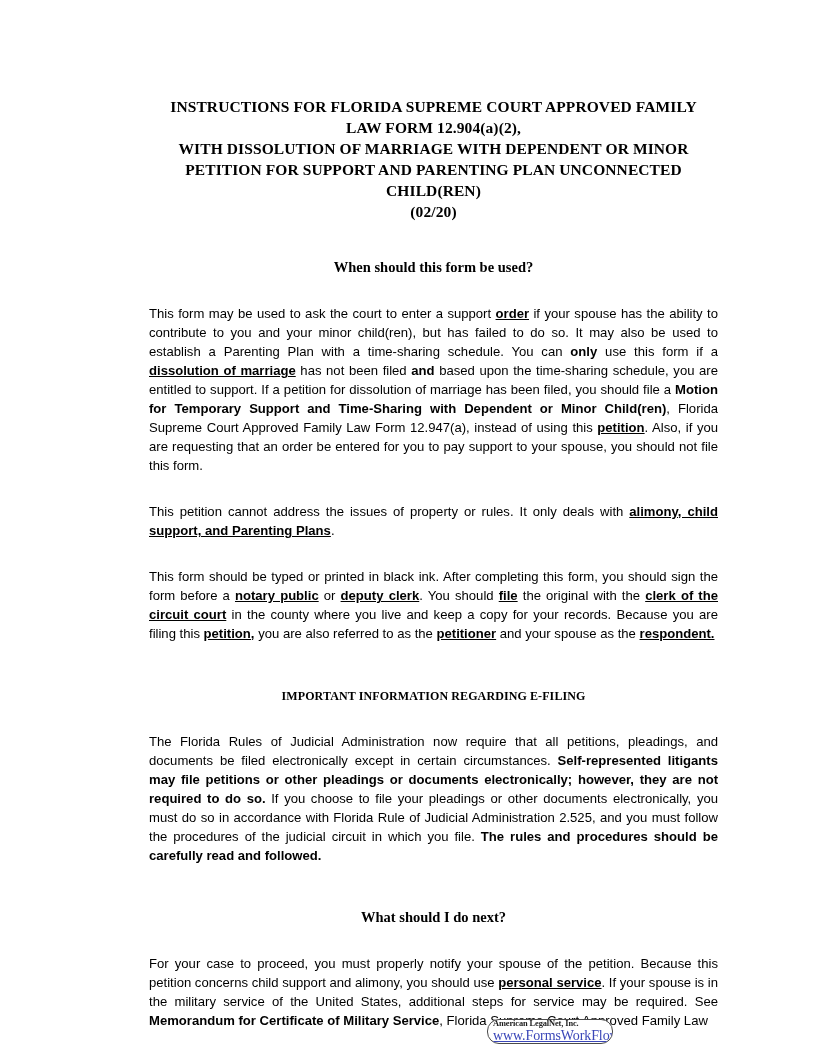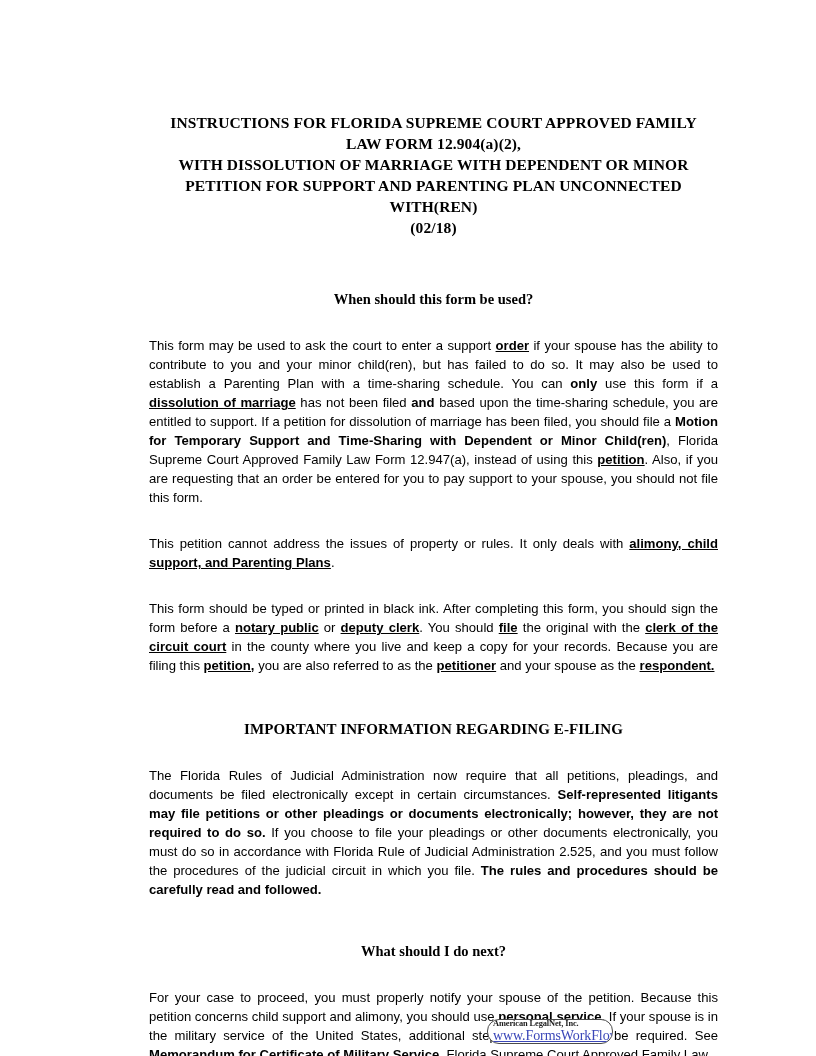--- a/index.html
+++ b/index.html
@@ -23,36 +23,36 @@
     width: 577px;
   }
 
   
   .doc-title {
     font-family: "Liberation Serif", serif;
     font-weight: bold;
     font-size: 15.5px;
     line-height: 21px;
     text-align: center;
-    margin: 16px;
+    margin: 0;
     padding-top: 96px;
     letter-spacing: 0.1px;
   }
   .doc-title .tline { display: block; }
 
   
   .section-heading {
     font-family: "Liberation Serif", serif;
     font-weight: bold;
     font-size: 14.5px;
     text-align: center;
     margin: 0;
   }
   .h-when { padding-top: 37px; }
-  .h-efiling { padding-top: 42px; font-size: 15px; letter-spacing: 0.1px; }
+  .h-efiling { padding-top: 42px; font-size: 12px; letter-spacing: 0.1px; }
   .h-next { padding-top: 40px; font-family: Liberation Serif, serif; }
 
   
   p.body {
     font-size: 13.1px;
     line-height: 19px;
     text-align: justify;
     margin: 4px;
     padding: 0;
   }
@@ -126,22 +126,22 @@
 <body>
 
 <div class="page">
   <div class="content">
 
     <h1 class="doc-title">
       <span class="tline">INSTRUCTIONS FOR FLORIDA SUPREME COURT APPROVED FAMILY</span>
       <span class="tline">LAW FORM 12.904(a)(2),</span>
       <span class="tline">WITH DISSOLUTION OF MARRIAGE WITH DEPENDENT OR MINOR</span>
       <span class="tline">PETITION FOR SUPPORT AND PARENTING PLAN UNCONNECTED</span>
-      <span class="tline">WITH(REN)</span>
-      <span class="tline">(02/18)</span>
+      <span class="tline">CHILD(REN)</span>
+      <span class="tline">(02/20)</span>
     </h1>
 
     <h2 class="section-heading h-when">When should this form be used?</h2>
     <div class="gap-after-heading"></div>
 
     <p class="body"><span>This form may be used to ask the court to enter a support </span><b><u>order</u></b><span> if your spouse has the ability to contribute to you and your minor child(ren), but has failed to do so. It may also be used to establish a Parenting Plan with a time-sharing schedule. You can </span><b>only</b><span> use this form if a </span><b><u>dissolution of marriage</u></b><span> has not been filed </span><b>and</b><span> based upon the time-sharing schedule, you are entitled to support. If a petition for dissolution of marriage has been filed, you should file a </span><b>Motion for Temporary Support and Time-Sharing with Dependent or Minor Child(ren)</b><span>, Florida Supreme Court Approved Family Law Form 12.947(a), instead of using this </span><b><u>petition</u></b><span>.  Also, if you are requesting that an order be entered for you to pay support to your spouse, you should not file this form.</span></p>
 
     <div class="gap-para"></div>
 
     <p class="body"><span>This petition cannot address the issues of property or rules.  It only deals with </span><b><u>alimony, child support, and Parenting Plans</u></b><span>.</span></p>

